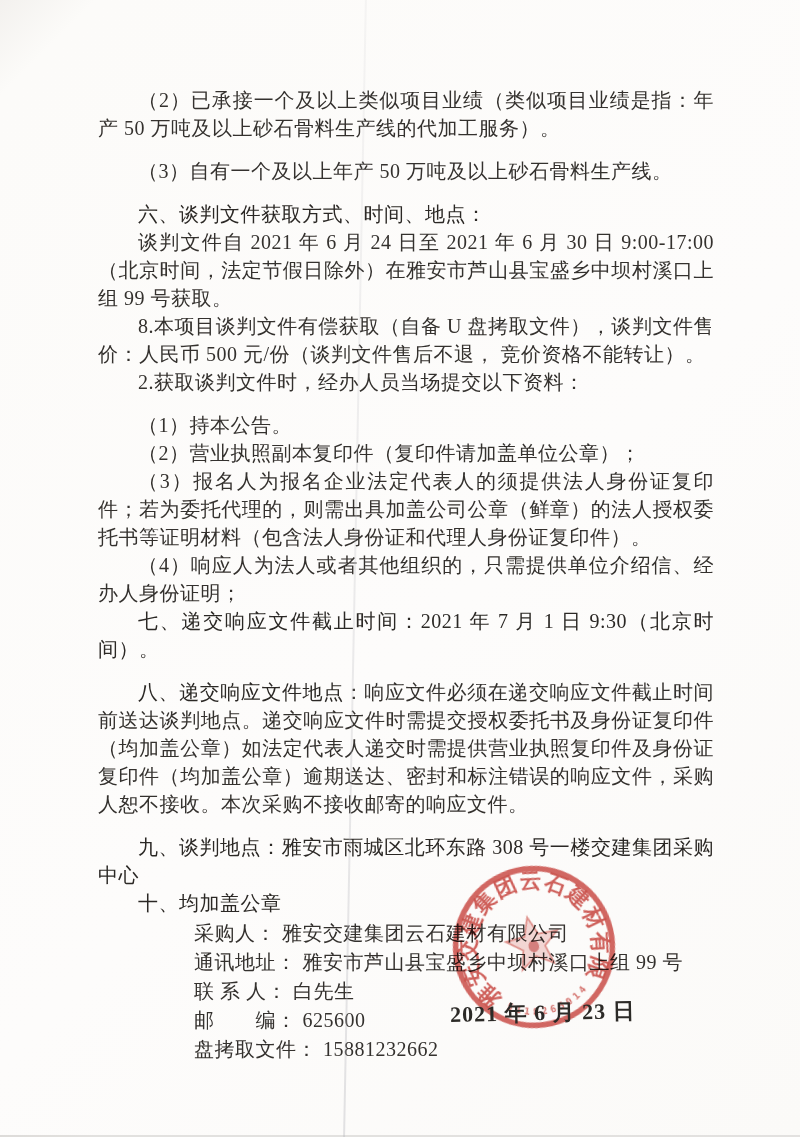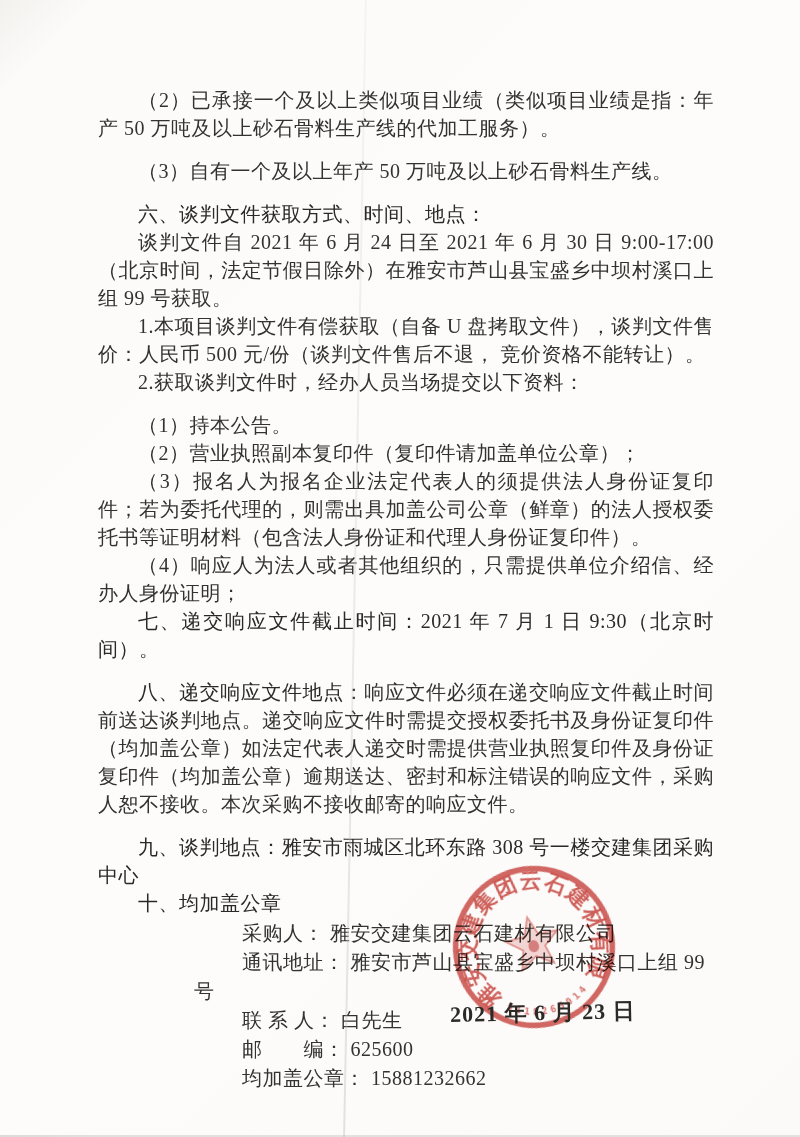--- a/index.html
+++ b/index.html
@@ -23,21 +23,21 @@
     pointer-events:none;
   }
   .para{
     margin:0;font-size:20px;line-height:28px;letter-spacing:.5px;
     text-align:justify;text-indent:2em;
   }
   .para b{font-weight:normal;color:#2b2825;}
   .mt{margin-top:15px;}
   .contact{margin:2px 0 0 96px;}
   .contact .row{font-size:20px;line-height:29px;letter-spacing:.5px;}
-  .contact .lbl{color:#34312e;margin-left:48px;}
+  .contact .lbl{color:#34312e;}
   .contact .val{margin-left:6px;}
   .seal{
     position:absolute;left:447px;top:860px;width:174px;height:174px;
     transform:rotate(-13deg);
     mix-blend-mode:multiply;opacity:.92;
     filter:blur(.3px);
     pointer-events:none;
   }
   .issue-date{
     position:absolute;left:450px;top:998px;
@@ -48,37 +48,37 @@
 </head>
 <body>
 
 <div class="page">
   <div class="fold"></div>
 
   <p class="para"><b></b><span>（2）已承接一个及以上类似项目业绩（类似项目业绩是指：年产 50 万吨及以上砂石骨料生产线的代加工服务）。</span></p>
   <p class="para mt"><b></b><span>（3）自有一个及以上年产 50 万吨及以上砂石骨料生产线。</span></p>
   <p class="para mt"><b>六、谈判文件获取方式、时间、地点：</b><span></span></p>
   <p class="para"><b></b><span>谈判文件自 2021 年 6 月 24 日至 2021 年 6 月 30 日 9:00-17:00（北京时间，法定节假日除外）在雅安市芦山县宝盛乡中坝村溪口上组 99 号获取。</span></p>
-  <p class="para"><b></b><span>1.本项目谈判文件有偿获取（自备 U 盘拷取文件），谈判文件售价：人民币 500 元/份（谈判文件售后不退， 竞价资格不能转让）。</span></p>
+  <p class="para"><b></b><span>8.本项目谈判文件有偿获取（自备 U 盘拷取文件），谈判文件售价：人民币 500 元/份（谈判文件售后不退， 竞价资格不能转让）。</span></p>
   <p class="para"><b></b><span>2.获取谈判文件时，经办人员当场提交以下资料：</span></p>
   <p class="para mt"><b></b><span>（1）持本公告。</span></p>
   <p class="para"><b></b><span>（2）营业执照副本复印件（复印件请加盖单位公章）；</span></p>
   <p class="para"><b></b><span>（3）报名人为报名企业法定代表人的须提供法人身份证复印件；若为委托代理的，则需出具加盖公司公章（鲜章）的法人授权委托书等证明材料（包含法人身份证和代理人身份证复印件）。</span></p>
   <p class="para"><b></b><span>（4）响应人为法人或者其他组织的，只需提供单位介绍信、经办人身份证明；</span></p>
   <p class="para"><b>七、递交响应文件截止时间：2021 年 7 月 1 日 9:30（北京时间）。</b><span></span></p>
   <p class="para mt"><b>八、递交响应文件地点：</b><span>响应文件必须在递交响应文件截止时间前送达谈判地点。递交响应文件时需提交授权委托书及身份证复印件（均加盖公章）如法定代表人递交时需提供营业执照复印件及身份证复印件（均加盖公章）逾期送达、密封和标注错误的响应文件，采购人恕不接收。本次采购不接收邮寄的响应文件。</span></p>
   <p class="para mt"><b>九、谈判地点：雅安市雨城区北环东路 308 号一楼交建集团采购中心</b><span></span></p>
   <p class="para"><b>十、均加盖公章</b><span></span></p>
 
   <div class="contact">
     <div class="row"><span class="lbl">采购人：</span><span class="val">雅安交建集团云石建材有限公司</span></div>
     <div class="row"><span class="lbl">通讯地址：</span><span class="val">雅安市芦山县宝盛乡中坝村溪口上组 99 号</span></div>
     <div class="row"><span class="lbl">联 系 人：</span><span class="val">白先生</span></div>
     <div class="row"><span class="lbl">邮　　编：</span><span class="val">625600</span></div>
-    <div class="row"><span class="lbl">均加盖公章：</span><span class="val">15881232662</span></div>
+    <div class="row"><span class="lbl">盘拷取文件：</span><span class="val">15881232662</span></div>
   </div>
 
   <div class="seal">
     <svg width="174" height="174" viewBox="0 0 200 200" xmlns="http://www.w3.org/2000/svg">
       <defs>
         <path id="arcCompany" d="M 51.9 148.1 A 68 68 0 1 1 148.1 148.1"></path>
         <path id="arcCode" d="M 44.2 153.8 A 76 76 0 0 0 155.8 153.8"></path>
       </defs>
       <circle cx="100" cy="100" r="90" fill="none" stroke="#c8403a" stroke-width="6.5" opacity="0.85"></circle>
       <polygon points="100,65 108.0,86.0 130.4,87.1 112.9,101.2 118.8,122.9 100,110.6 81.2,122.9 87.1,101.2 69.6,87.1 92.0,86.0" fill="rgba(205,70,62,0.22)" stroke="rgba(200,58,50,0.55)" stroke-width="2"></polygon>

